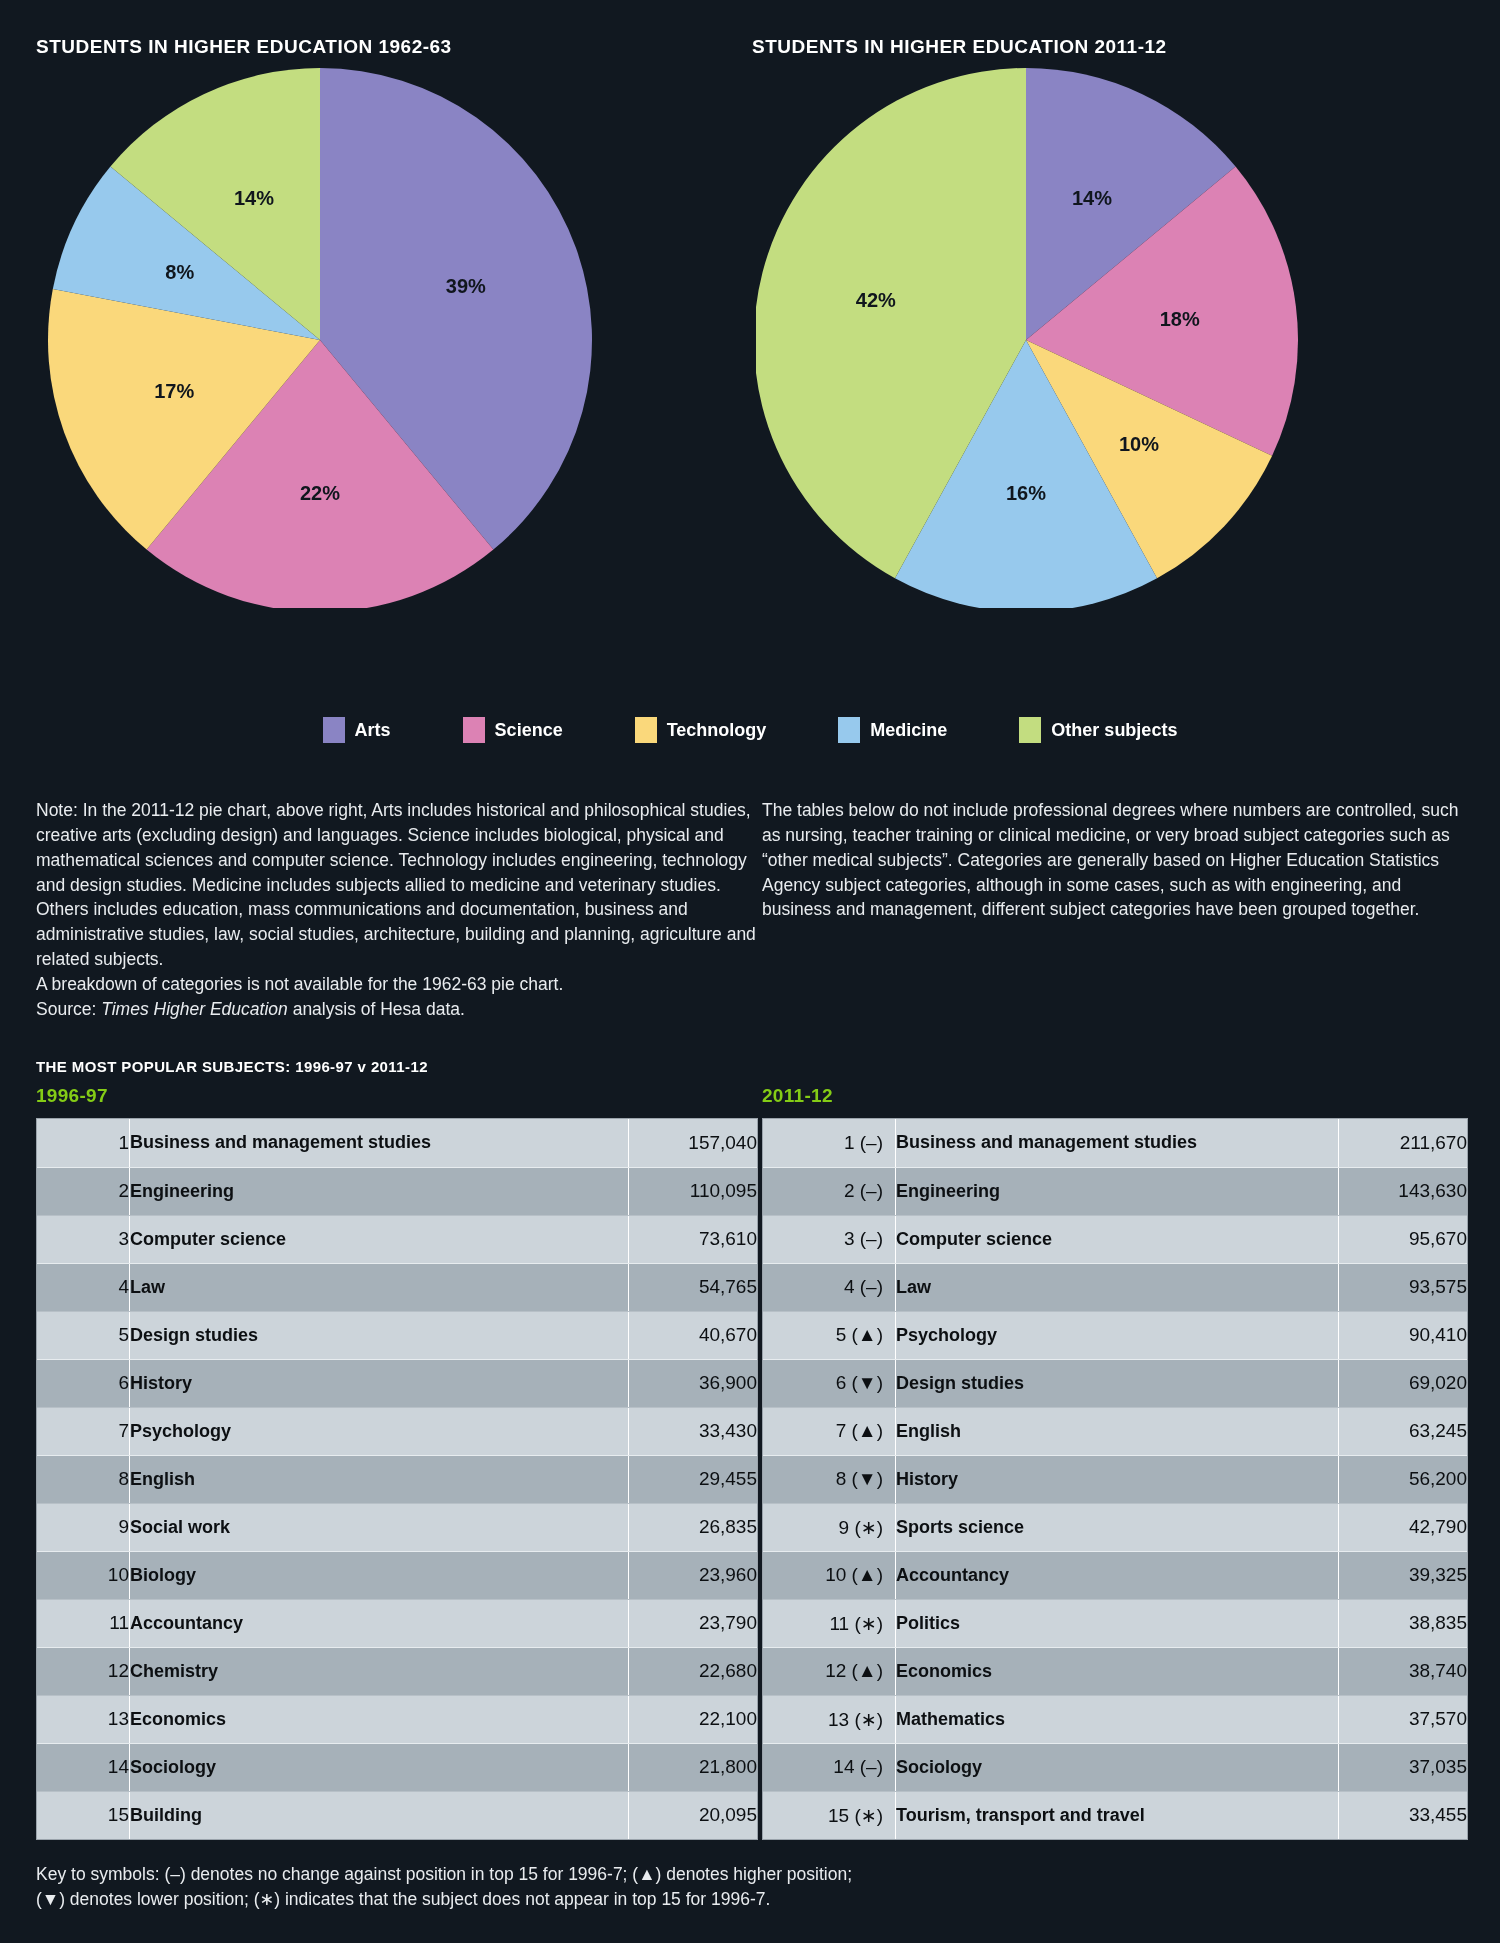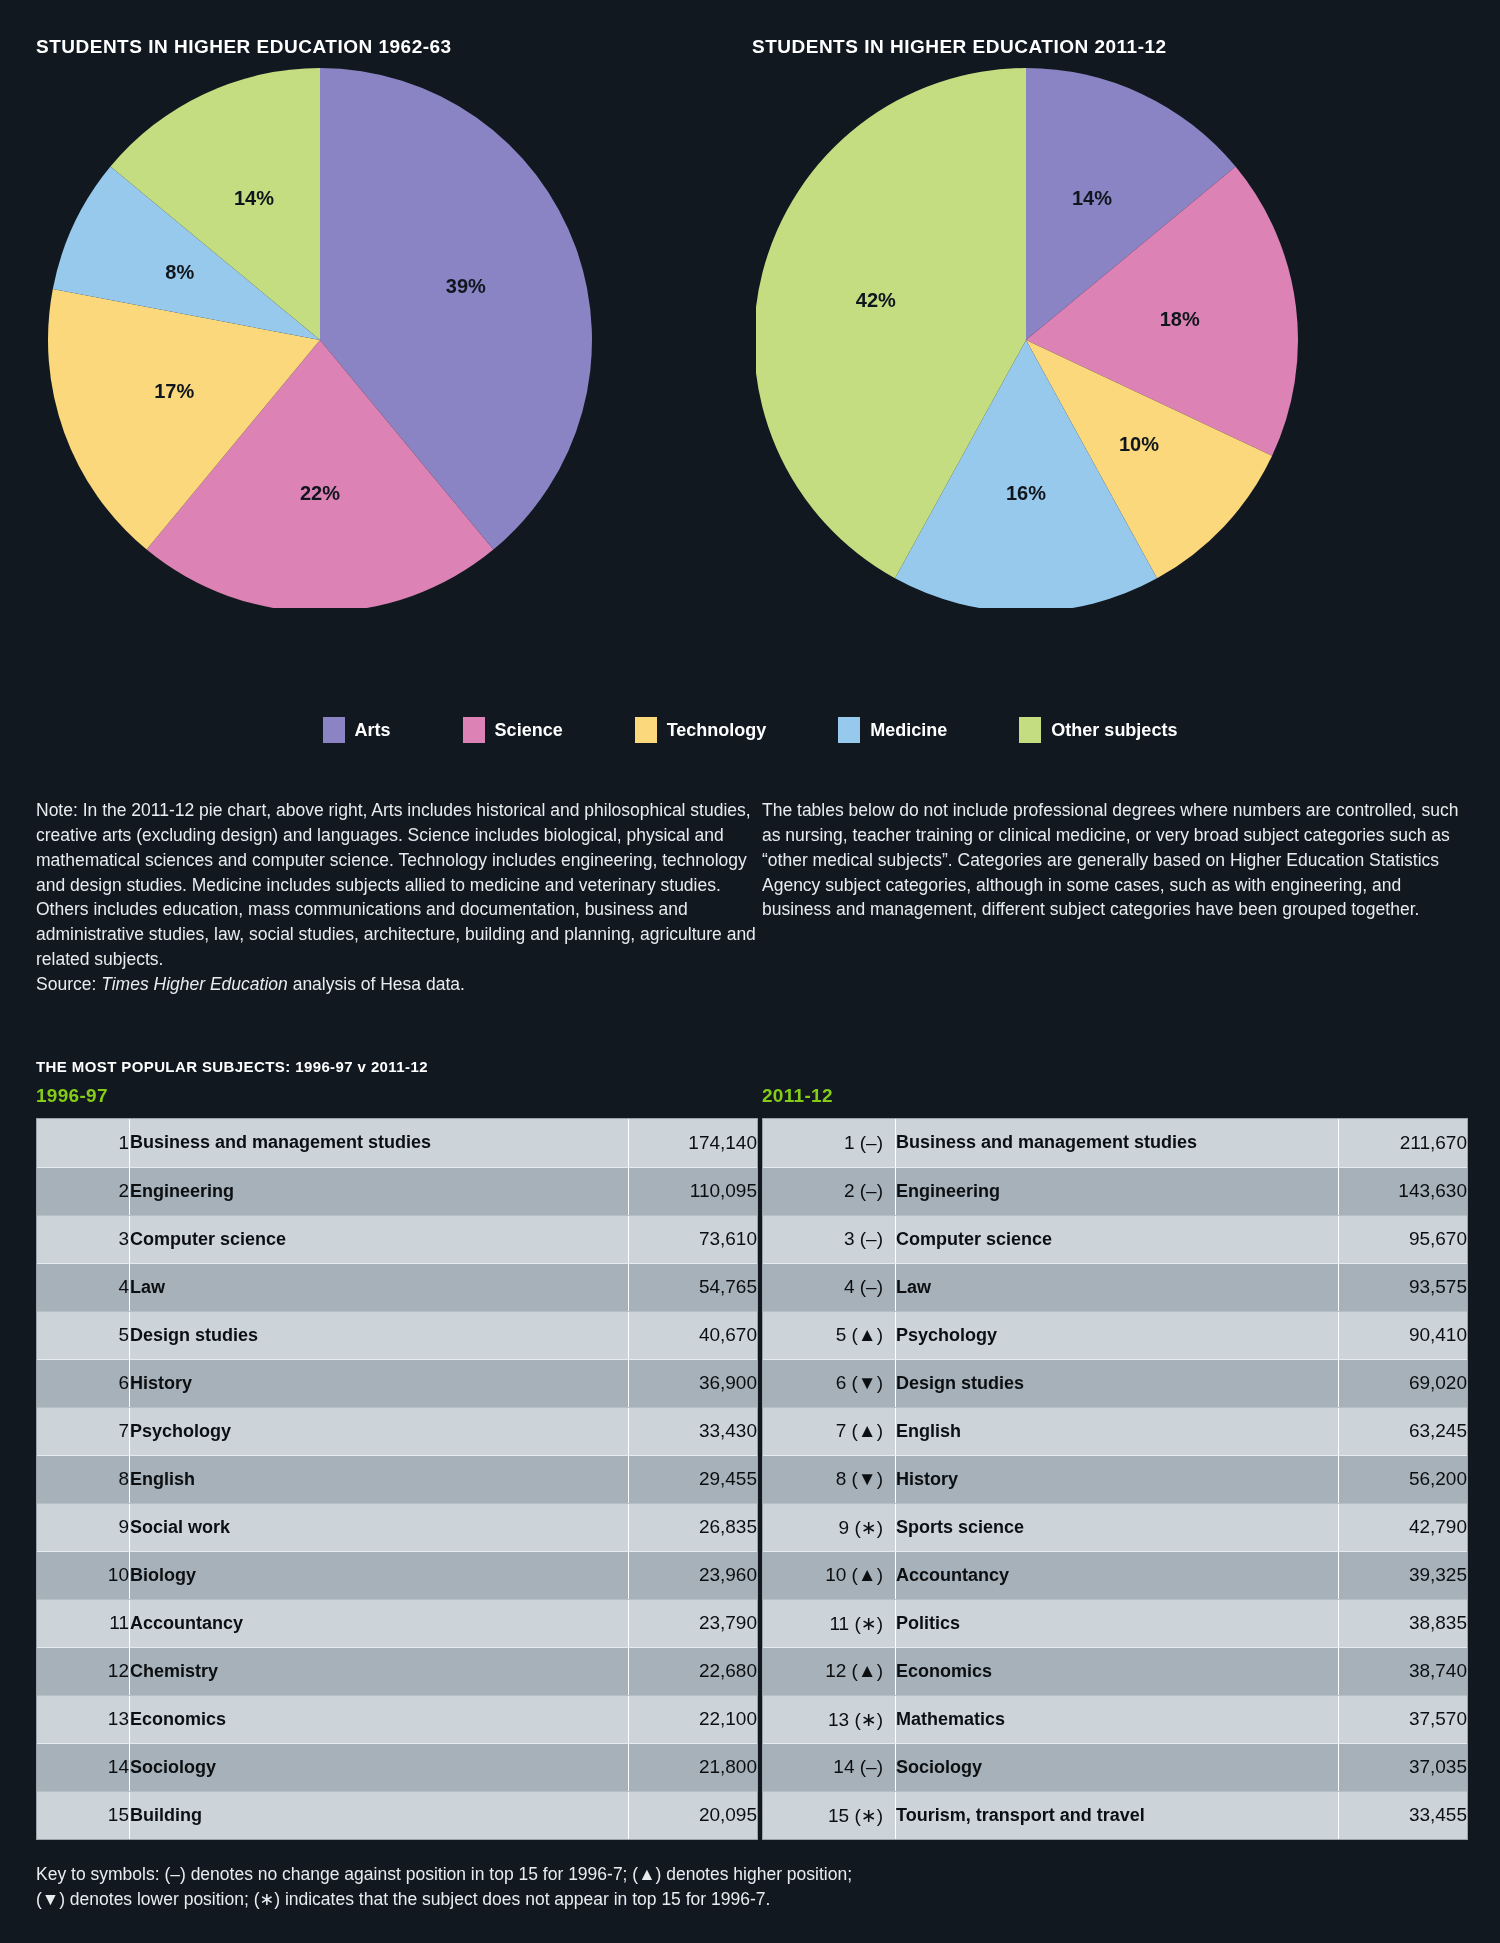--- a/index.html
+++ b/index.html
@@ -222,38 +222,39 @@
         <span class="legend-text">Medicine</span>
       </div>
       <div class="legend-item">
         <span class="legend-swatch" style="background: rgb(195, 221, 128);"></span>
         <span class="legend-text">Other subjects</span>
       </div>
     </div>
 
   <div class="note-col" id="note-left">
     <span class="note-line">Note: In the 2011-12 pie chart, above right, Arts includes historical and philosophical studies, creative arts (excluding design) and languages. Science includes biological, physical and mathematical sciences and computer science. Technology includes engineering, technology and design studies. Medicine includes subjects allied to medicine and veterinary studies. Others includes education, mass communications and documentation, business and administrative studies, law, social studies, architecture, building and planning, agriculture and related subjects.</span>
+    <span class="note-line">A breakdown of categories is not available for the 1962-63 pie chart.</span>
     <span class="note-line" id="note-source"><span>Source: </span><em class="it">Times Higher Education</em><span> analysis of Hesa data.</span></span>
   </div>
 
   <div class="note-col" id="note-right">
     <span class="note-line">The tables below do not include professional degrees where numbers are controlled, such as nursing, teacher training or clinical medicine, or very broad subject categories such as “other medical subjects”. Categories are generally based on Higher Education Statistics Agency subject categories, although in some cases, such as with engineering, and business and management, different subject categories have been grouped together.</span>
   </div>
 
   <div id="section-heading">THE MOST POPULAR SUBJECTS: 1996-97 v 2011-12</div>
   <div class="year-heading" id="year-left">1996-97</div>
   <div class="year-heading" id="year-right">2011-12</div>
 
   <div class="table-box" id="table-left">
     <table class="rank-table">
       <tbody id="tbody-left">
           <tr class="odd">
             <td class="c-rank">1</td>
             <td class="c-subject">Business and management studies</td>
-            <td class="c-value">174,140</td>
+            <td class="c-value">157,040</td>
           </tr>
           <tr class="even">
             <td class="c-rank">2</td>
             <td class="c-subject">Engineering</td>
             <td class="c-value">110,095</td>
           </tr>
           <tr class="odd">
             <td class="c-rank">3</td>
             <td class="c-subject">Computer science</td>
             <td class="c-value">73,610</td>

